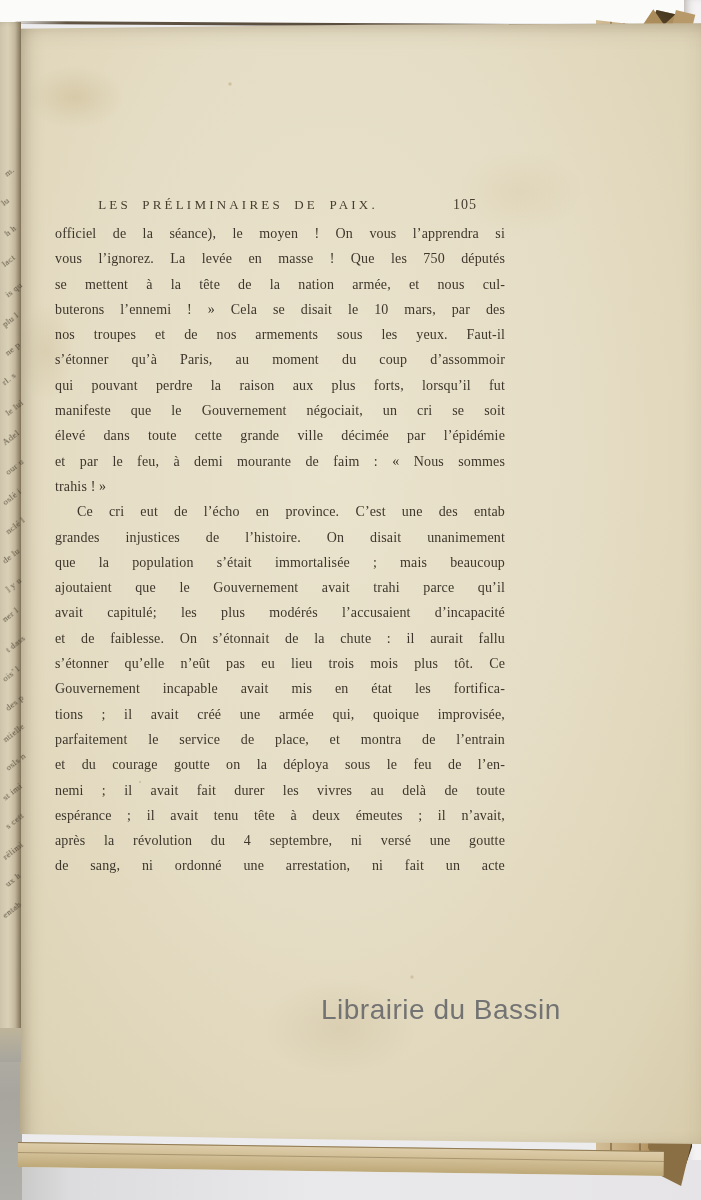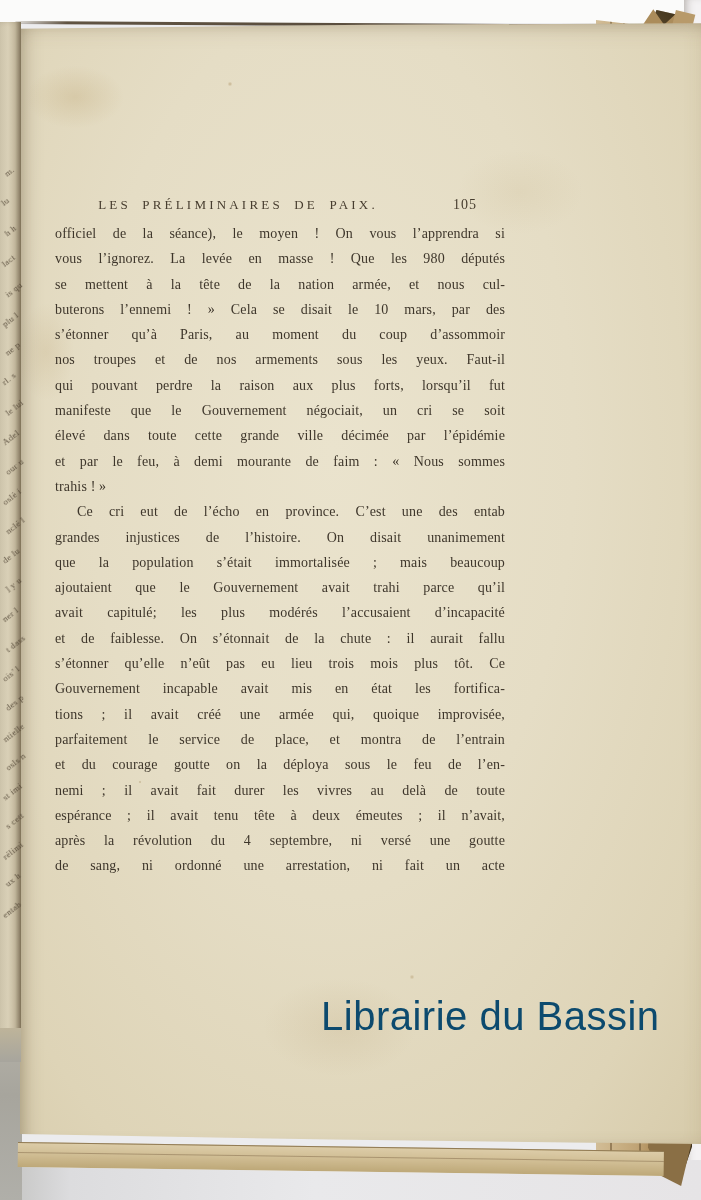--- a/index.html
+++ b/index.html
@@ -78,21 +78,21 @@
     font-size:13px;letter-spacing:3.2px;word-spacing:5px;}
   .folio{position:absolute;left:398px;top:0;font-size:14px;letter-spacing:1px;}
   
   .text-block{position:absolute;left:35px;top:199px;width:450px;
     font-size:14px;line-height:25.3px;color:#3e362b;letter-spacing:.15px;}
   .line{height:25.3px;text-align:justify;text-align-last:justify;overflow:hidden;}
   .line.end{text-align-last:left;}
   .line.indent{text-indent:22px;}
   
   .watermark{position:absolute;left:321px;top:994px;font-family:"Liberation Sans",sans-serif;
-    font-size:40px;color:#0c4a6e;letter-spacing:.5px;white-space:nowrap;}
+    font-size:28px;color:#737373;letter-spacing:.5px;white-space:nowrap;}
 </style>
 </head>
 <body>
 
 <div class="scene">
   <div class="bg-top"></div>
   <div class="bg-right"></div>
   <div class="bg-bottom"></div>
   <div class="bg-left-bottom"></div>
 
@@ -112,25 +112,25 @@
   </div>
   <div class="top-edge-line"></div>
 
   <div class="page">
     <div class="running-head">
       <span class="head-title">LES PRÉLIMINAIRES DE PAIX.</span>
       <span class="folio">105</span>
     </div>
     <div class="text-block">
         <div class="line">officiel de la séance), le moyen ! On vous l’apprendra si</div>
-        <div class="line">vous l’ignorez.  La levée en masse ! Que les 980 députés</div>
+        <div class="line">vous l’ignorez.  La levée en masse ! Que les 750 députés</div>
         <div class="line">se mettent à la tête de la nation armée, et nous cul-</div>
         <div class="line">buterons l’ennemi ! » Cela se disait le 10 mars, par des</div>
+        <div class="line">nos troupes et de nos armements sous les yeux. Faut-il</div>
         <div class="line">s’étonner qu’à Paris, au moment du coup d’assommoir</div>
-        <div class="line">nos troupes et de nos armements sous les yeux. Faut-il</div>
         <div class="line">qui pouvant perdre la raison aux plus forts, lorsqu’il fut</div>
         <div class="line">manifeste que le Gouvernement négociait, un cri se soit</div>
         <div class="line">élevé dans toute cette grande ville décimée par l’épidémie</div>
         <div class="line">et par le feu, à demi mourante de faim : « Nous sommes</div>
         <div class="line end">trahis ! »</div>
         <div class="line indent">Ce cri eut de l’écho en province. C’est une des entab</div>
         <div class="line">grandes injustices de l’histoire. On disait unanimement</div>
         <div class="line">que la population s’était immortalisée ; mais beaucoup</div>
         <div class="line">ajoutaient que le Gouvernement avait trahi parce qu’il</div>
         <div class="line">avait capitulé; les plus modérés l’accusaient d’incapacité</div>

